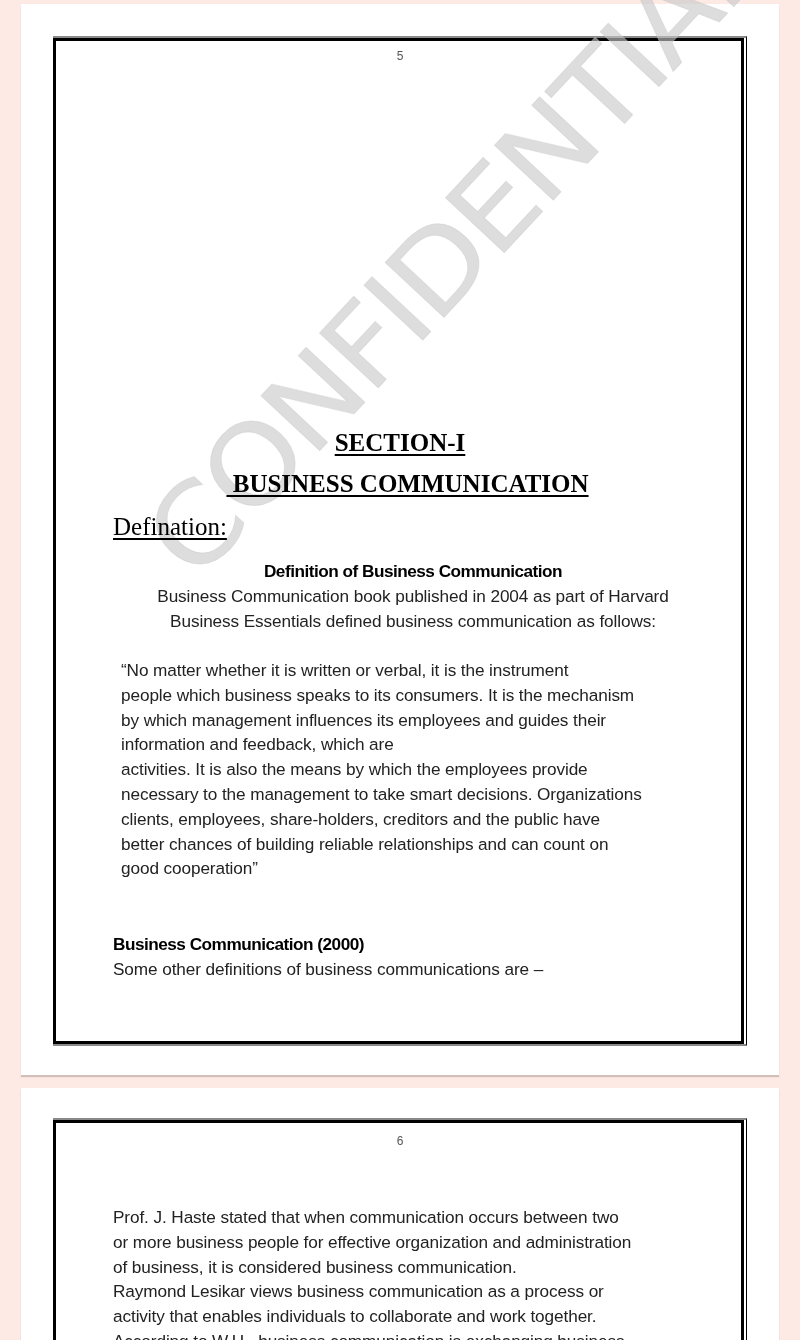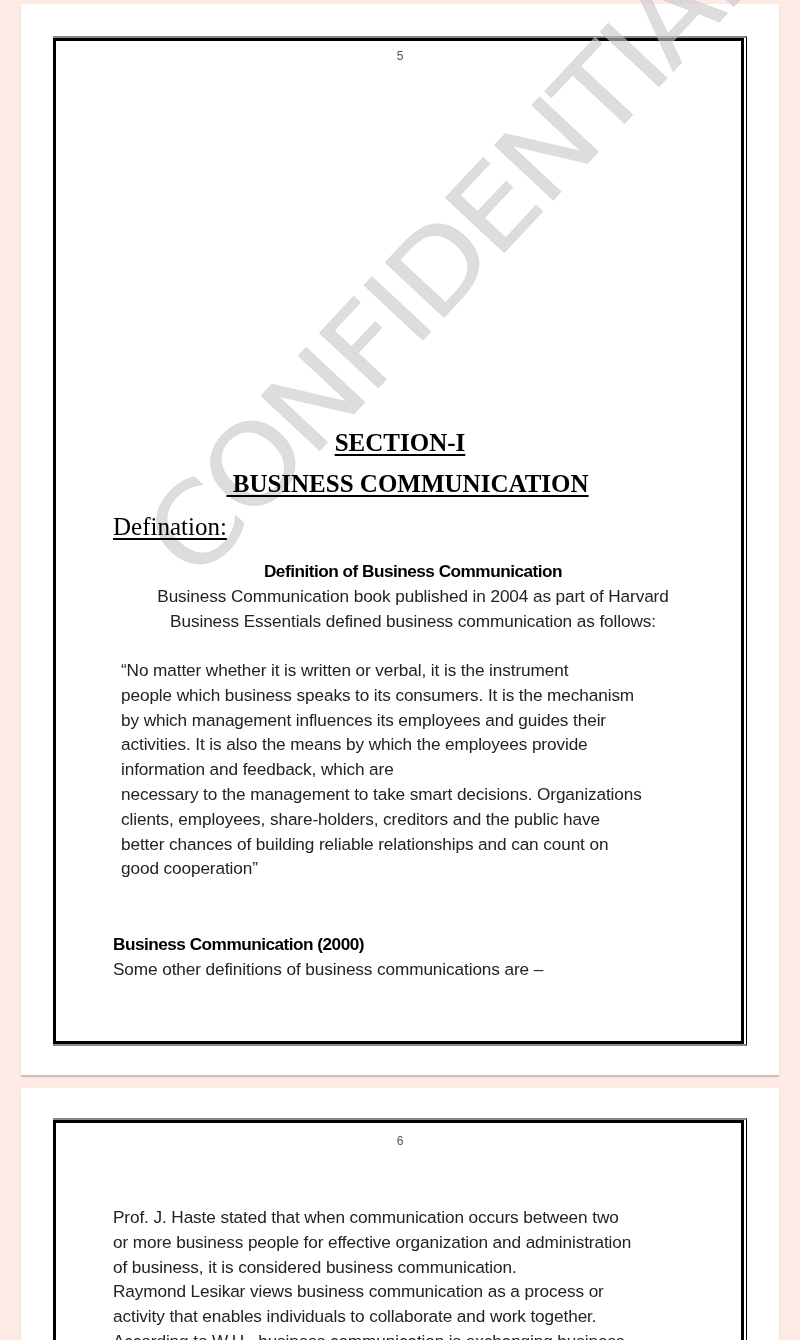--- a/index.html
+++ b/index.html
@@ -143,22 +143,22 @@
       <div class="body-text" style="top:555px;text-align:center;">
         <span class="line bold">Definition of Business Communication</span>
         <span class="line">Business Communication book published in 2004 as part of Harvard</span>
         <span class="line">Business Essentials defined business communication as follows:</span>
       </div>
 
       <div class="body-text" style="top:654px;margin-left:8px;">
         <span class="line">“No matter whether it is written or verbal, it is the instrument</span>
         <span class="line">people which business speaks to its consumers. It is the mechanism</span>
         <span class="line">by which management influences its employees and guides their</span>
+        <span class="line">information and feedback, which are</span>
         <span class="line">activities. It is also the means by which the employees provide</span>
-        <span class="line">information and feedback, which are</span>
         <span class="line">necessary to the management to take smart decisions. Organizations</span>
         <span class="line">clients, employees, share-holders, creditors and the public have</span>
         <span class="line">better chances of building reliable relationships and can count on</span>
         <span class="line">good cooperation”</span>
       </div>
 
       <div class="body-text" style="top:928px;">
         <span class="line bold">Business Communication (2000)</span>
         <span class="line">Some other definitions of business communications are –</span>
       </div>

